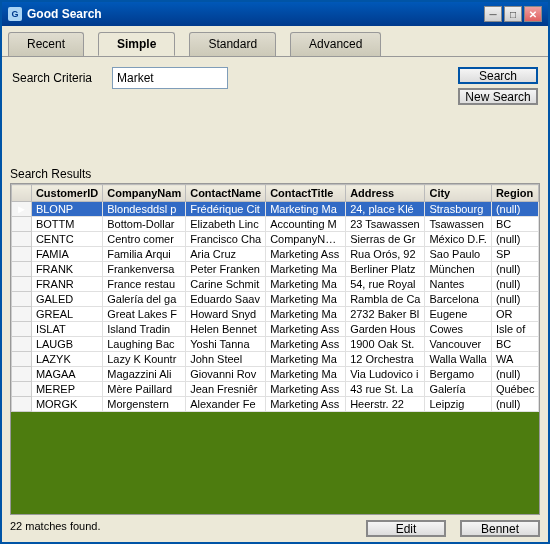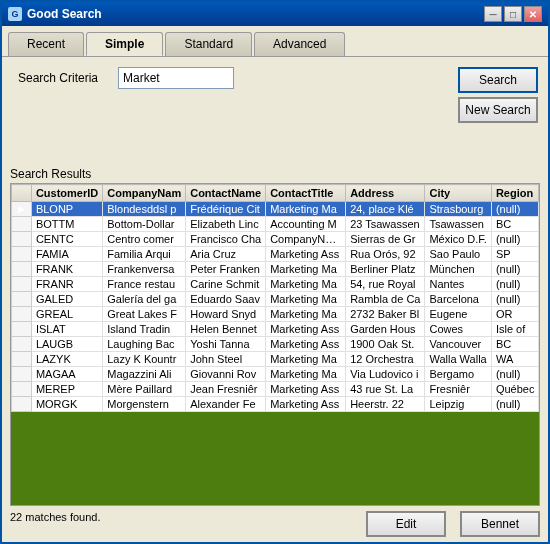--- a/index.html
+++ b/index.html
@@ -52,21 +52,21 @@
       background: linear-gradient(to bottom, #f0f0f0, #d0d0d0);
       cursor: pointer;
       display: flex; align-items: center; justify-content: center;
       font-size: 10px; font-weight: bold; color: #333;
     }
     .win-btn.close-btn { background: linear-gradient(to bottom, #f0a0a0, #e06060); color: white; }
 
     .tabs-bar {
       display: flex;
       padding: 6px 6px 0 6px;
-      gap: 2px;
+      gap: 14px;
       flex-shrink: 0;
     }
     .tab {
       padding: 4px 18px;
       border: 1px solid #999;
       background: linear-gradient(to bottom, #e0ddd0, #ccc9b8);
       cursor: pointer;
       border-bottom: none;
       font-size: 12px;
       color: #000;
@@ -82,21 +82,21 @@
     .content-area {
       background: #ece9d8;
       border-top: 1px solid #999;
       flex: 1;
       display: flex;
       flex-direction: column;
       padding: 0;
     }
 
     .search-panel {
-      padding: 10px 10px 8px 16px;
+      padding: 10px 10px 8px 10px;
       display: flex;
       align-items: flex-start;
       gap: 10px;
       min-height: 110px;
       flex-shrink: 0;
     }
     .search-fields {
       flex: 1;
       display: flex;
       flex-direction: column;
@@ -120,21 +120,21 @@
       padding: 2px 4px;
       font-size: 12px;
     }
     .search-buttons {
       display: flex;
       flex-direction: column;
       gap: 4px;
     }
     .btn {
       width: 80px;
-      height: 26px;
+      height: 17px;
       border: 2px solid #888;
       background: linear-gradient(to bottom, #f5f5f5, #ddd);
       cursor: pointer;
       font-size: 12px;
       color: #000;
       display: flex; align-items: center; justify-content: center;
     }
     .btn.primary {
       border: 2px solid #0054a6;
       background: linear-gradient(to bottom, #f5f5f5, #ddd);
@@ -401,21 +401,21 @@
                   <td>Bergamo</td>
                   <td>(null)</td>
                 </tr>
                 <tr>
                   <td class="row-indicator"></td>
                   <td>MEREP</td>
                   <td>Mère Paillard</td>
                   <td>Jean Fresniêr</td>
                   <td>Marketing Ass</td>
                   <td>43 rue St. La</td>
-                  <td>Fresniêr</td>
+                  <td>Galería</td>
                   <td>Québec</td>
                 </tr>
                 <tr>
                   <td class="row-indicator"></td>
                   <td>MORGK</td>
                   <td>Morgenstern</td>
                   <td>Alexander Fe</td>
                   <td>Marketing Ass</td>
                   <td>Heerstr. 22</td>
                   <td>Leipzig</td>

